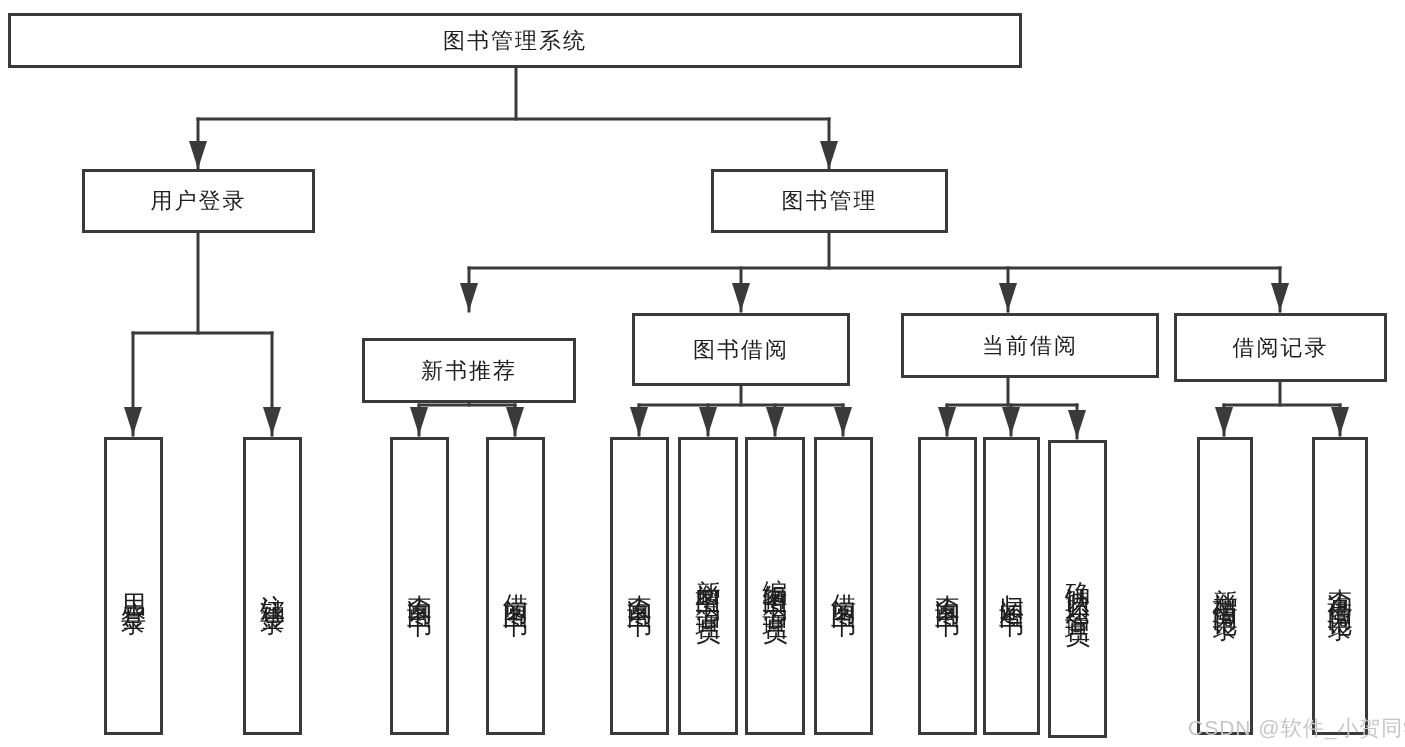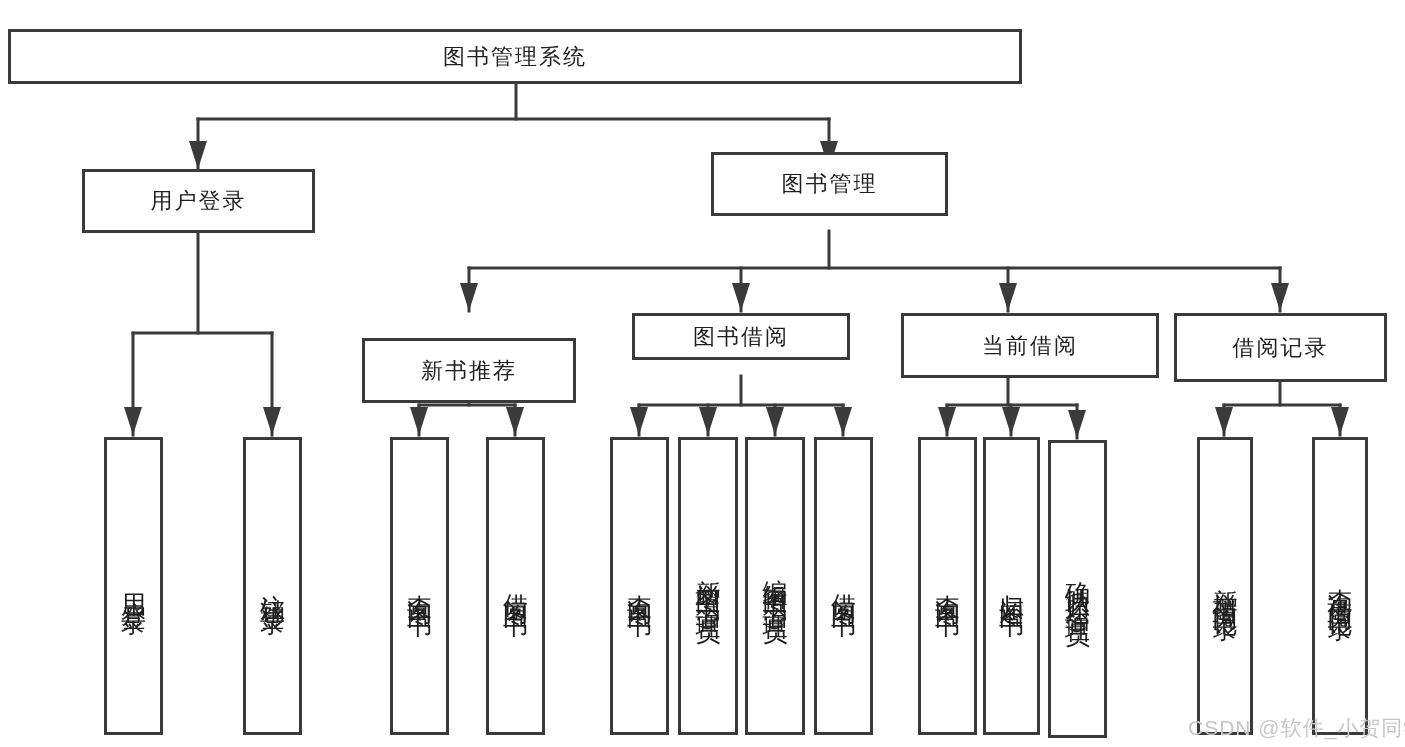--- a/index.html
+++ b/index.html
@@ -96,27 +96,27 @@
 
       <g>
         <line x1="1280" y1="376" x2="1280" y2="405"></line>
         <line x1="1224" y1="405" x2="1340" y2="405"></line>
         <line x1="1224" y1="405" x2="1224" y2="435" marker-end="url(#arrow)"></line>
         <line x1="1340" y1="405" x2="1340" y2="435" marker-end="url(#arrow)"></line>
       </g>
     </g>
   </svg>
 
-  <div class="hbox" style="left:8px; top:29px; width:1014px; height:55px;">图书管理系统</div>
+  <div class="hbox" style="left:8px; top:13px; width:1014px; height:55px;">图书管理系统</div>
 
   <div class="hbox" style="left:82px; top:169px; width:233px; height:64px;">用户登录</div>
-  <div class="hbox" style="left:711px; top:152px; width:237px; height:64px;text-align:right;">图书管理</div>
+  <div class="hbox" style="left:711px; top:169px; width:237px; height:64px;text-align:right;">图书管理</div>
 
   <div class="hbox" style="left:362px; top:325px; width:214px; height:65px;margin-top:13px;">新书推荐</div>
-  <div class="hbox" style="left:632px; top:313px; width:218px; height:47px;">图书借阅</div>
+  <div class="hbox" style="left:632px; top:313px; width:218px; height:73px;">图书借阅</div>
   <div class="hbox" style="left:901px; top:313px; width:258px; height:65px;">当前借阅</div>
   <div class="hbox" style="left:1174px; top:313px; width:213px; height:69px;">借阅记录</div>
 
   <div class="vbox" style="left:104px; top:437px; width:59px; height:298px;">
     <span class="vtext">用户登录</span>
   </div>
   <div class="vbox" style="left:243px; top:437px; width:59px; height:298px;">
     <span class="vtext">注销登录</span>
   </div>
 

